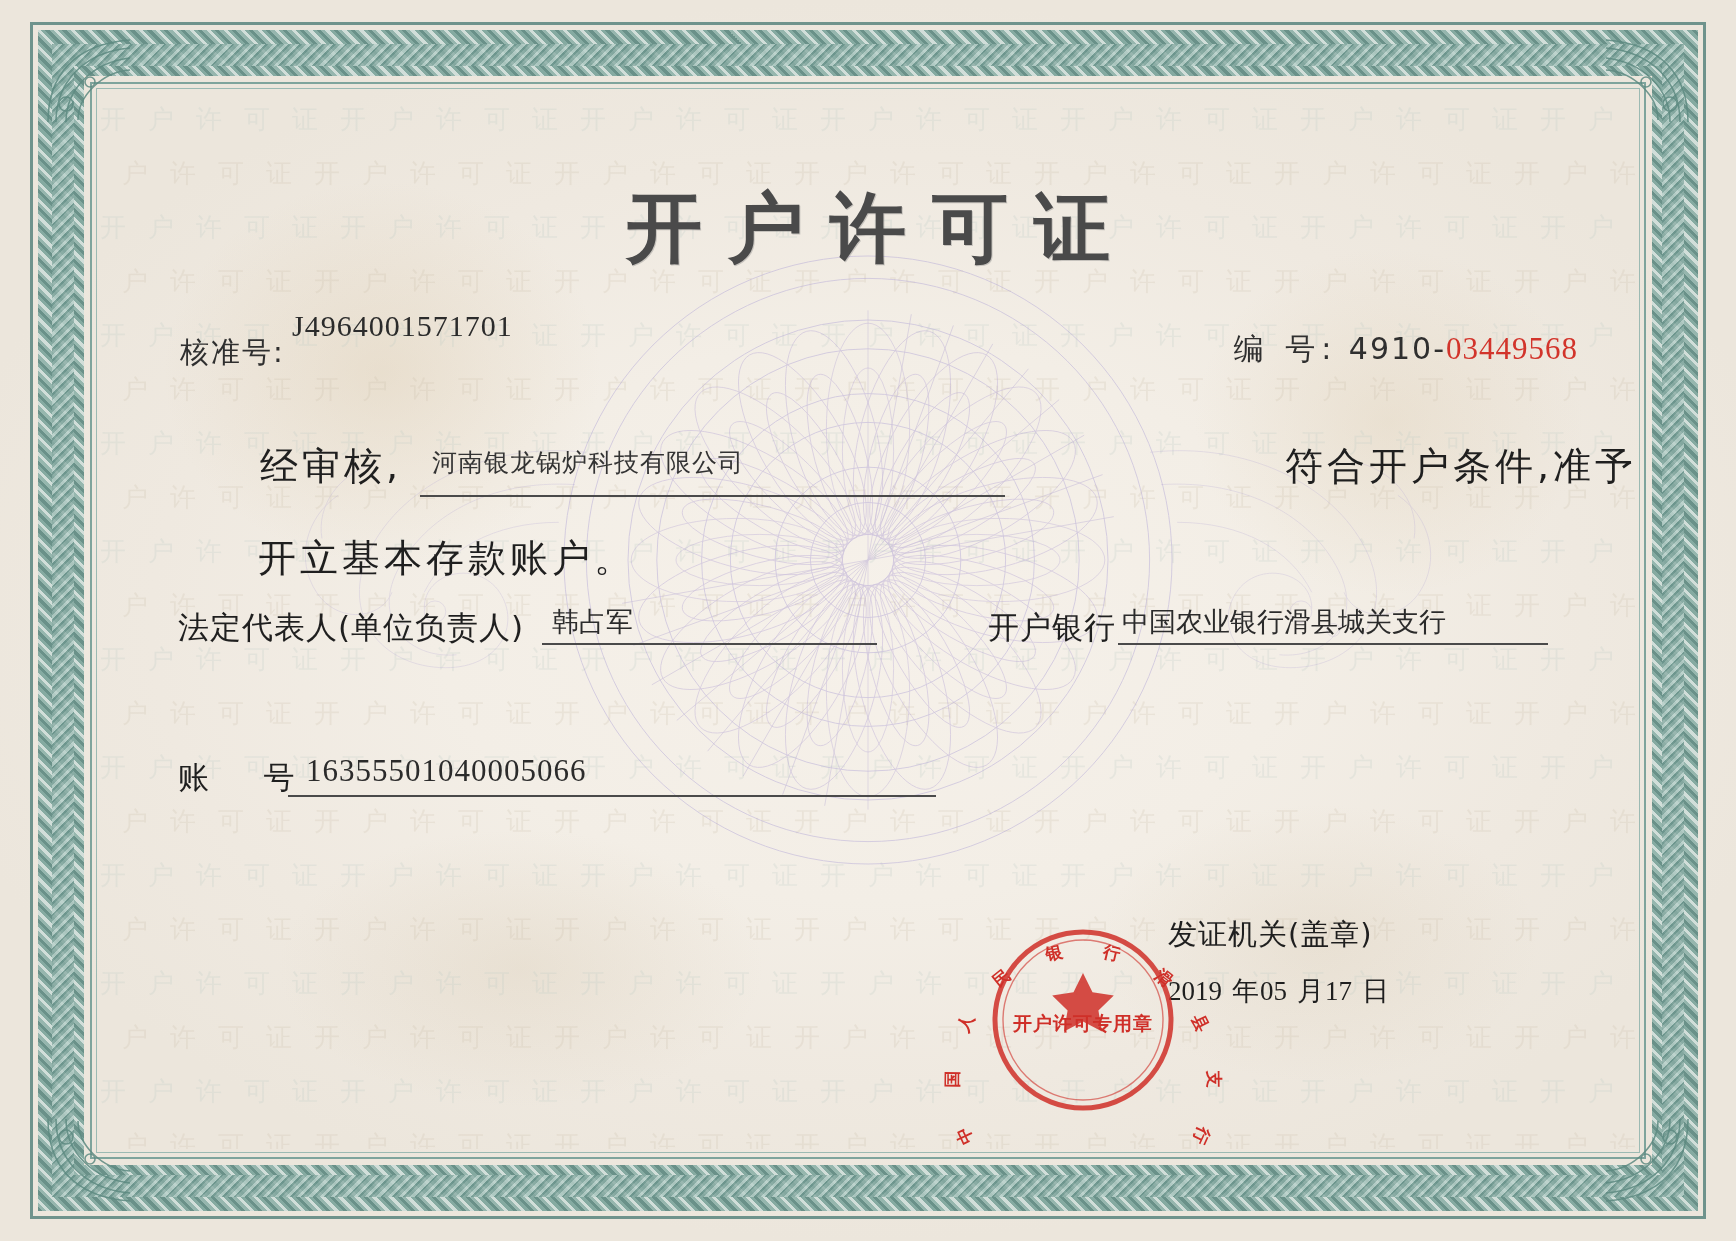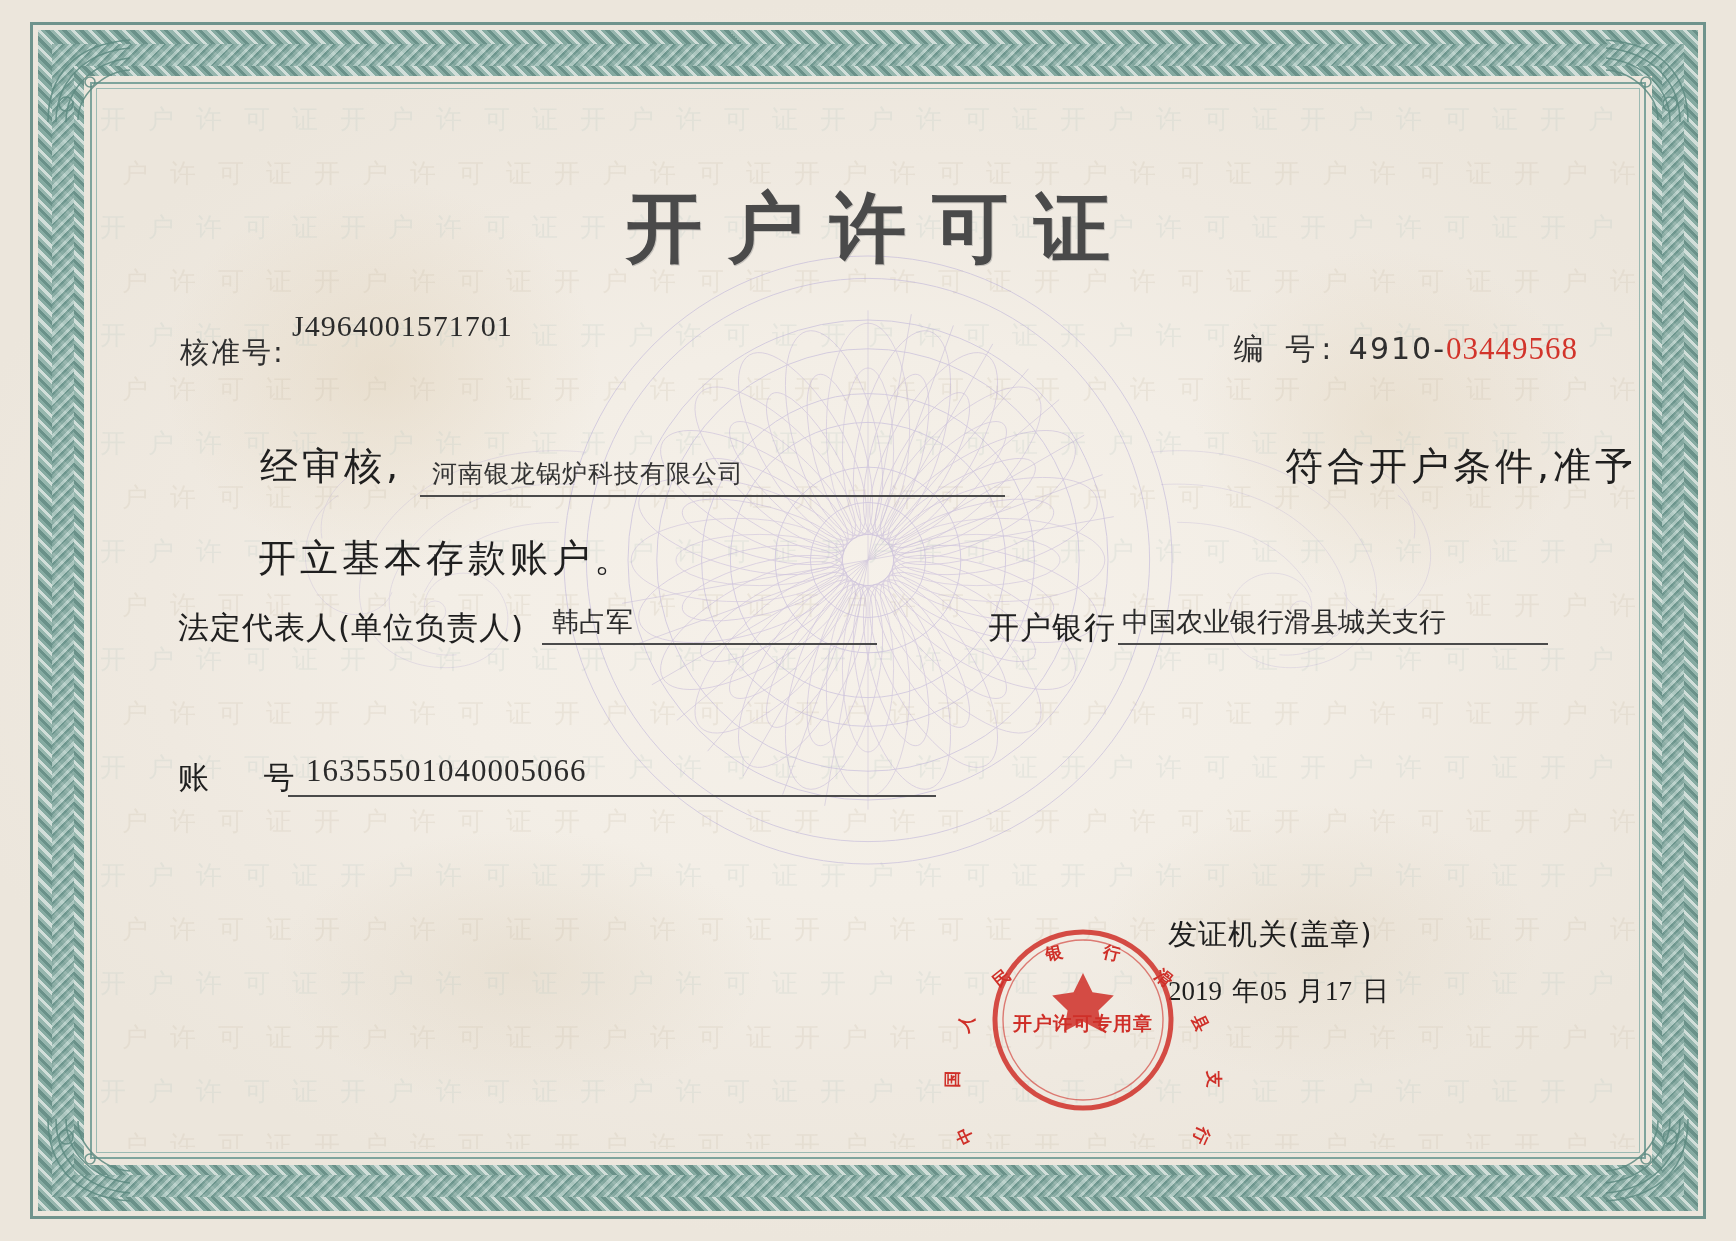--- a/index.html
+++ b/index.html
@@ -215,21 +215,21 @@
     position: absolute;
     left: 270px;
     top: 8px;
     width: 585px;
     border-bottom: 2px solid #4a4a4a;
     height: 46px;
   }
   .fill-company span {
     position: absolute;
     left: 12px;
-    bottom: 5px;
+    bottom: 16px;
     font-family: "DejaVu Sans", sans-serif;
     font-size: 25px;
     color: #333;
     letter-spacing: 1px;
     text-align: center;
   }
   .b1-b { position: absolute; left: 1135px; top: 0; white-space: nowrap; }
 
   .body-line2 {
     position: relative;

